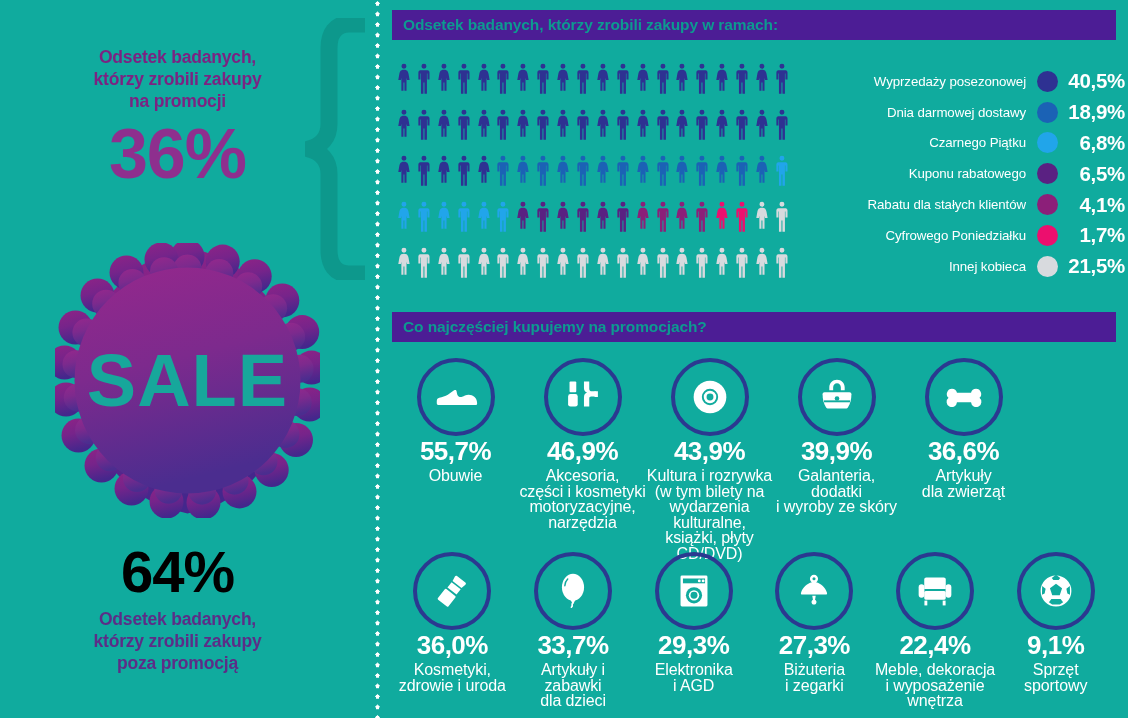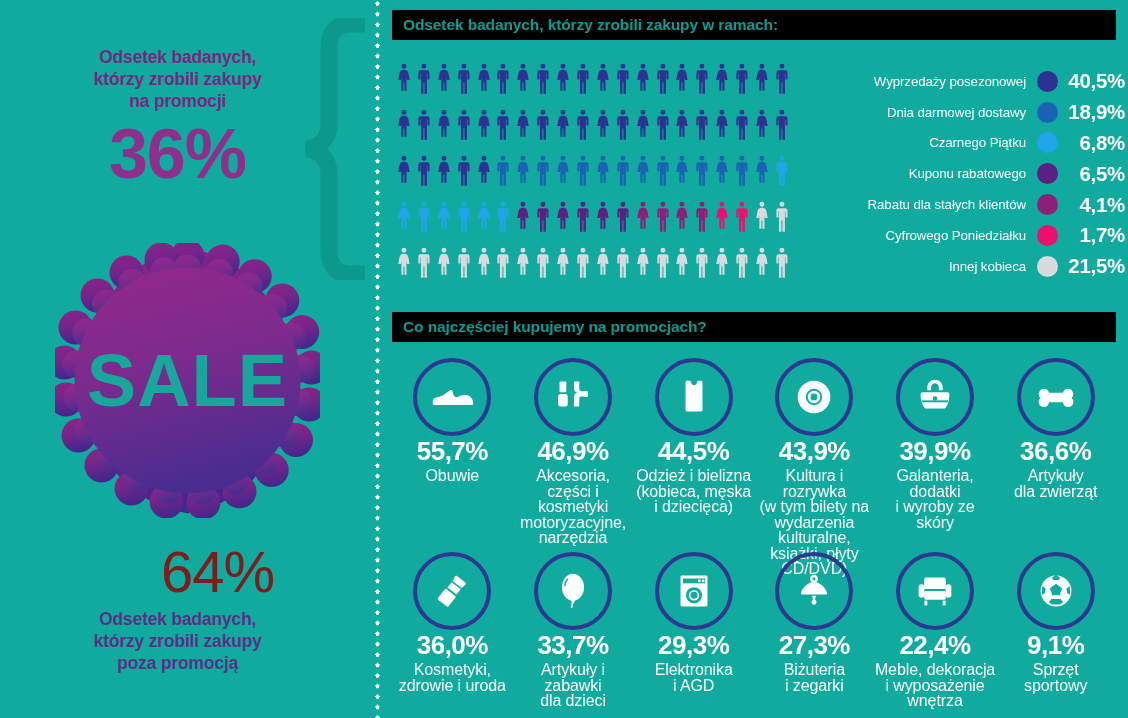--- a/index.html
+++ b/index.html
@@ -21,23 +21,22 @@
     font-weight:bold;font-size:17.5px;line-height:22px;
     letter-spacing:-0.2px;
   }
   #big-36{
     position:absolute;left:0;top:125px;width:355px;text-align:center;
     color:#8e2f8e;font-weight:bold;font-size:70px;line-height:58px;
     letter-spacing:-1px;
   }
   #big-64{
     position:absolute;left:0;top:543px;width:355px;text-align:center;
-    color:#7f1d1d;font-weight:normal;font-size:58px;line-height:58px;
+    color:#000000;font-weight:bold;font-size:58px;line-height:58px;
     letter-spacing:-1px;
-    margin-left:40px;
   }
   #left-foot{
     position:absolute;left:0;top:608px;width:355px;
     text-align:center;color:#5c2d87;
     font-weight:bold;font-size:17.5px;line-height:22px;
     letter-spacing:-0.2px;
   }
   #sale-badge{position:absolute;left:55px;top:243px;width:265px;height:275px;}
   #sale-text{
     position:absolute;left:55px;top:243px;width:265px;height:275px;
@@ -47,21 +46,21 @@
   }
   
   #divider{
     position:absolute;left:374px;top:0;width:7px;height:718px;
     background-image:radial-gradient(circle 2.1px at 3.5px 3.5px,#ffffff 98%,transparent 100%);
     background-size:7px 10.5px;background-repeat:repeat-y;
   }
   
   #right-panel{position:absolute;left:392px;top:0;width:736px;height:718px;}
   .section-bar{
-    background:#000000;height:30px;display:flex;align-items:center;
+    background:#4c1d95;height:30px;display:flex;align-items:center;
     padding-left:11px;box-sizing:border-box;
   }
   .section-bar span{
     color:#0d9a90;font-weight:bold;font-size:15.5px;letter-spacing:-0.1px;
   }
   #bar1{position:absolute;left:0;top:10px;width:724px;}
   #bar2{position:absolute;left:0;top:312px;width:724px;}
   
   #pictogram{position:absolute;left:2px;top:55px;width:400px;height:232px;}
   .picto-row{display:flex;height:46px;}
@@ -588,33 +587,20 @@
         <div class="prod-label">
           <div>Akcesoria,</div>
           <div>części i kosmetyki</div>
           <div>motoryzacyjne,</div>
           <div>narzędzia</div>
         </div>
       </div>
       <div class="prod-card">
         <div class="prod-circle">
           <svg viewBox="0 0 52 52" width="50" height="50">
-            <path fill="#fff" d="M19 9h3.4c.4 3 2 4.6 3.6 4.6S29.2 12 29.6 9H33c1.2 0 1.8.6 1.8 1.8v28.4c0 1.2-.6 1.8-1.8 1.8H19c-1.2 0-1.8-.6-1.8-1.8V10.8C17.2 9.6 17.8 9 19 9z"></path>
-          </svg>
-        </div>
-        <div class="prod-pct">44,5%</div>
-        <div class="prod-label">
-          <div>Odzież i bielizna</div>
-          <div>(kobieca, męska</div>
-          <div>i dziecięca)</div>
-        </div>
-      </div>
-      <div class="prod-card">
-        <div class="prod-circle">
-          <svg viewBox="0 0 52 52" width="50" height="50">
             <circle cx="26" cy="26" r="17" fill="#fff"></circle>
             <circle cx="26" cy="26" r="7.5" fill="none" stroke="#10ab9e" stroke-width="2"></circle>
             <circle cx="26" cy="26" r="3.6" fill="#10ab9e"></circle>
           </svg>
         </div>
         <div class="prod-pct">43,9%</div>
         <div class="prod-label">
           <div>Kultura i rozrywka</div>
           <div>(w tym bilety na</div>
           <div>wydarzenia kulturalne,</div>

